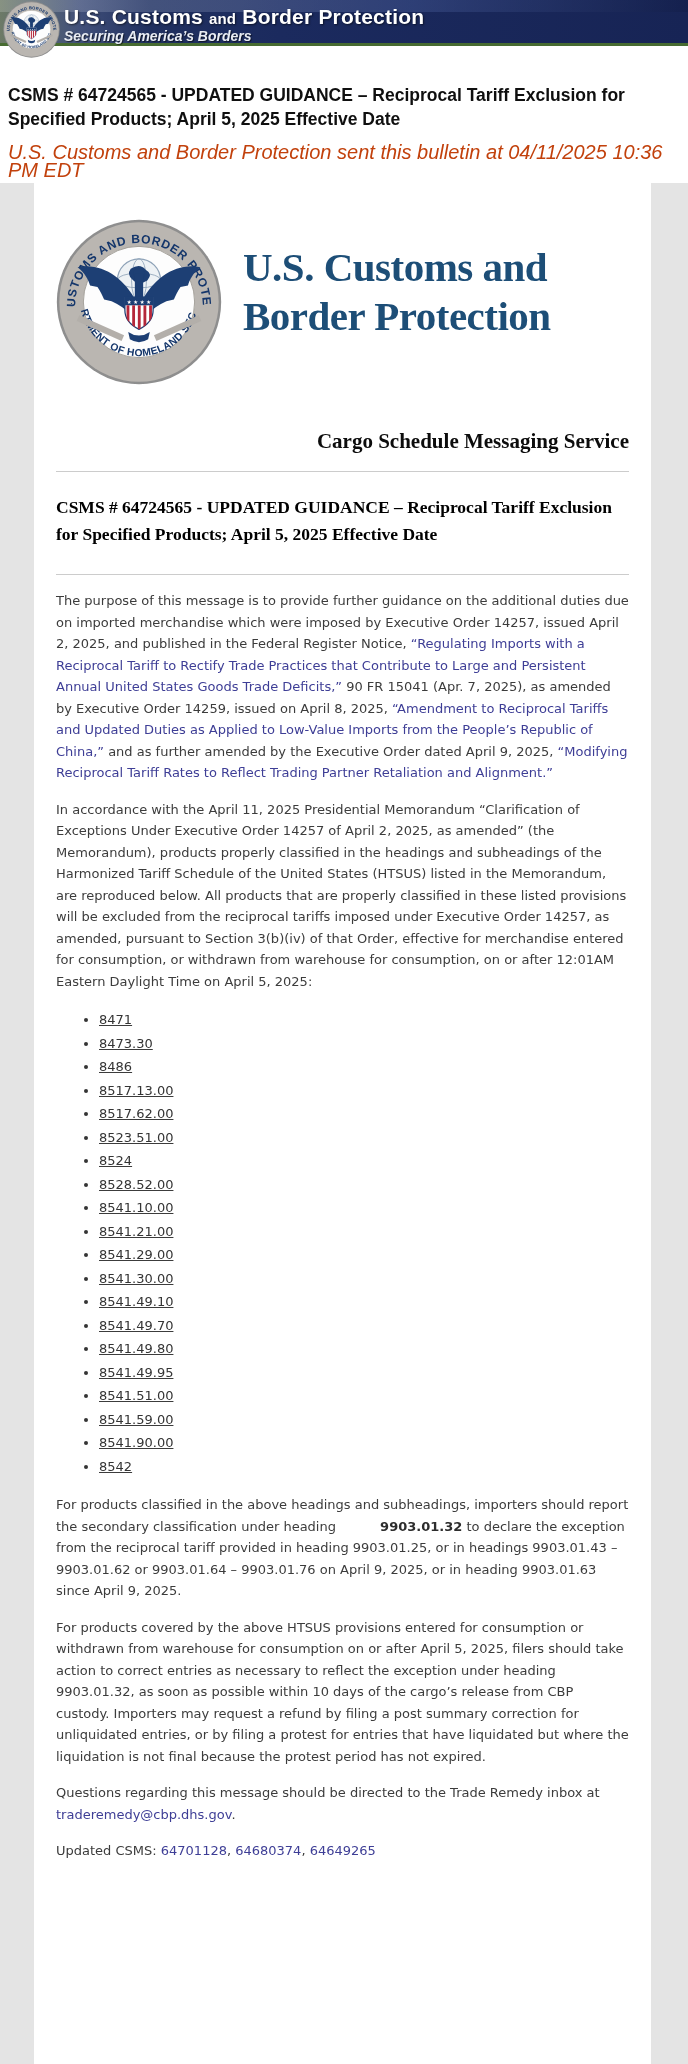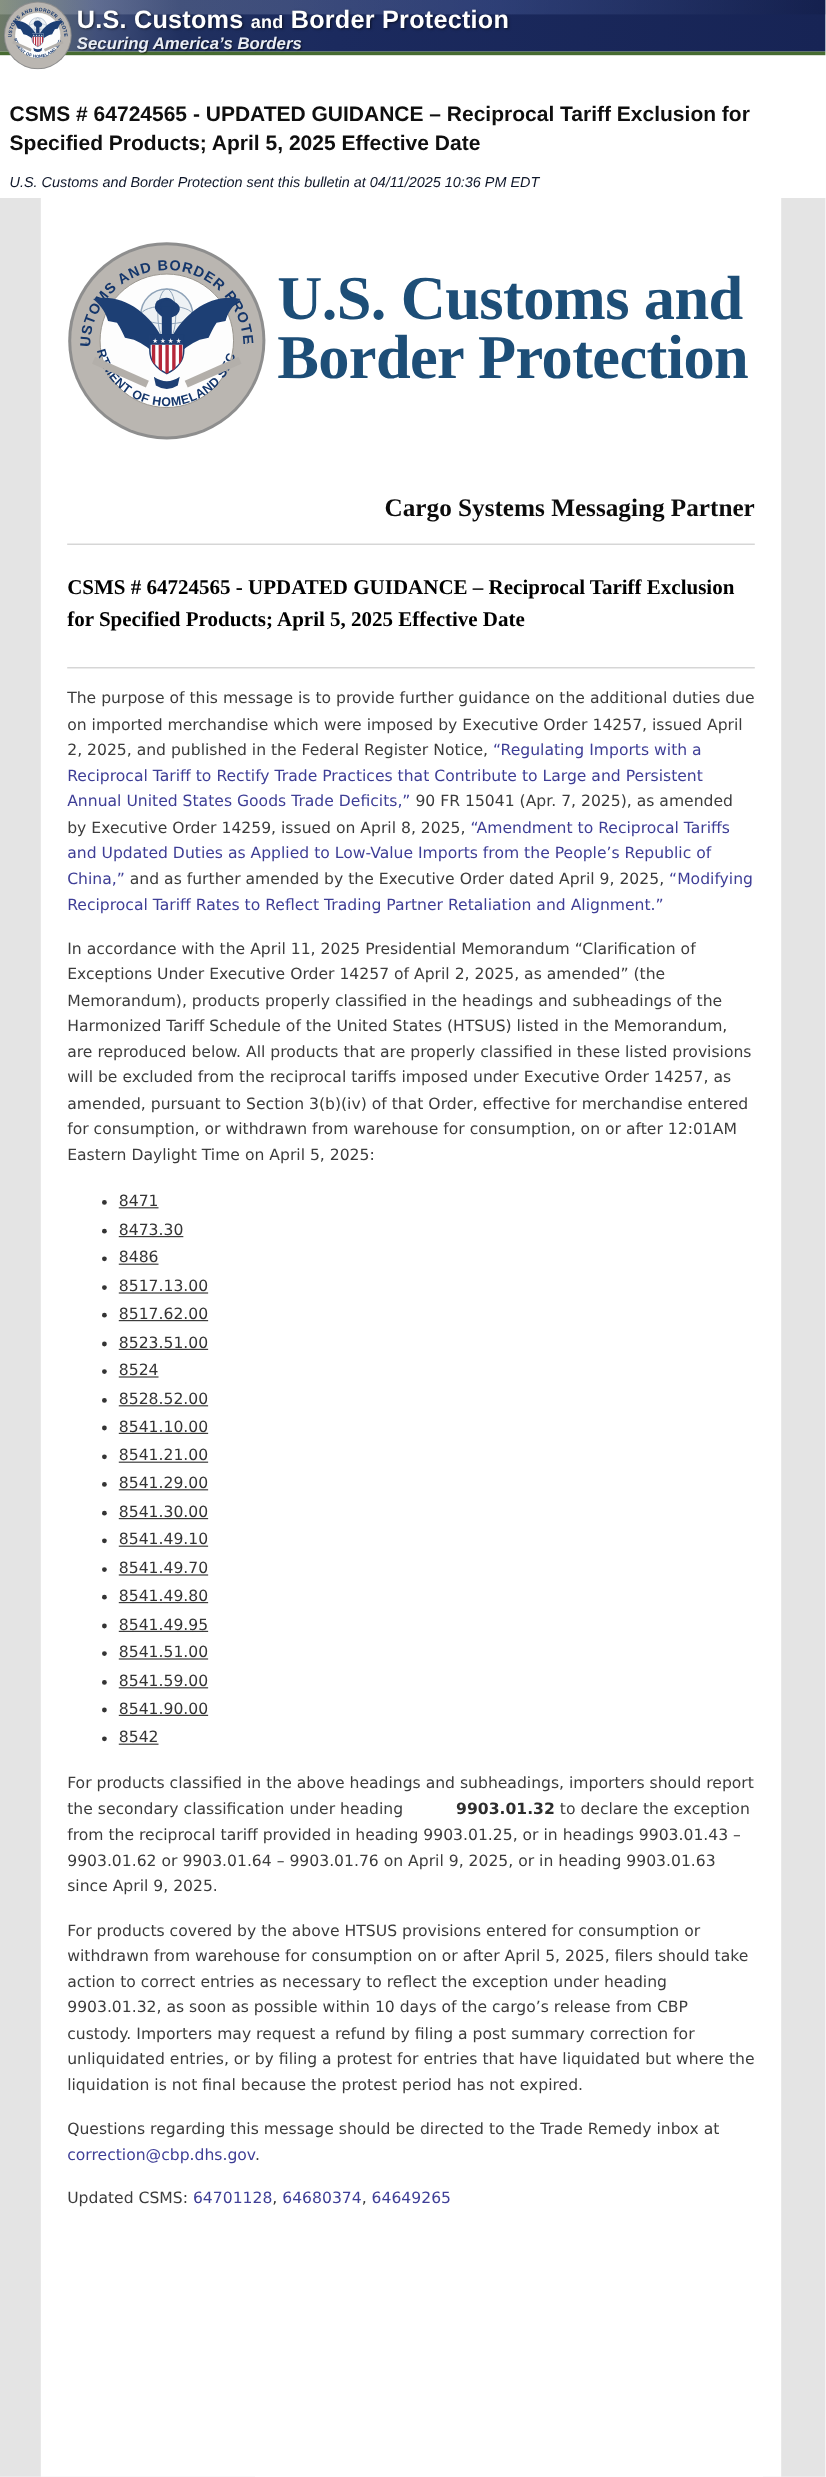--- a/index.html
+++ b/index.html
@@ -21,29 +21,29 @@
   }
   .banner-seal { position: absolute; left: 3px; top: 1px; z-index: 3; }
   .banner-text { position: relative; z-index: 2; margin-left: 64px; padding-top: 5px; }
   .banner-title { font-family: "Liberation Sans", sans-serif; font-weight: bold; font-size: 21px; line-height: 23px; color: #ffffff; letter-spacing: .2px; text-shadow: 1px 1px 2px rgba(0,0,0,.55); }
   .banner-title .and { font-size: 15px; font-weight: 600; }
   .banner-tagline { font-family: "Liberation Sans", sans-serif; font-style: italic; font-weight: bold; font-size: 14px; line-height: 13px; color: #e9edf4; text-shadow: 1px 1px 1px rgba(0,0,0,.6); }
 
   
   .page-head { padding: 37px 12px 4px 8px; }
   .page-title { font-family: "Liberation Sans", sans-serif; font-weight: bold; font-size: 17.5px; line-height: 24px; color: #0f0f0f; max-width: 668px; }
-  .sent-line  { margin-top: 12px; font-family: "Liberation Sans", sans-serif; font-style: italic; font-size: 12px; line-height: 18px; color: #0f172a; }
+  .sent-line  { margin-top: 12px; font-family: "Liberation Sans", sans-serif; font-style: italic; font-size: 20px; line-height: 18px; color: #c2410c; }
 
   
   .outer { background: #e4e4e4; padding: 0 37px 0 34px; }
   .card  { background: #ffffff; min-height: 1901px; padding: 36px 22px 60px 22px; }
 
   .logo-row { display: flex; align-items: flex-start; }
   .seal-big { width: 166px; height: 166px; flex: none; }
-  .wordmark { margin-left: 9px; padding-top: 24px; font-family: "Liberation Serif", serif; font-weight: 600; font-size: 52px; line-height: 49px; color: #1d4e77; letter-spacing: -0.5px; }
+  .wordmark { margin-left: 21px; padding-top: 24px; font-family: "Liberation Serif", serif; font-weight: 600; font-size: 41px; line-height: 49px; color: #1d4e77; letter-spacing: -0.5px; }
 
   .service-title { margin-top: 44px; text-align: right; font-family: "Liberation Serif", serif; font-weight: bold; font-size: 21px; line-height: 25px; color: #0c0c0c; }
   hr.divider { border: none; border-top: 1px solid #cccccc; margin-top: 17px; }
   .bulletin-heading { margin-top: 22px; font-family: "Liberation Serif", serif; font-weight: bold; font-size: 17.5px; line-height: 27px; color: #000000; }
   hr.divider2 { border: none; border-top: 1px solid #cccccc; margin-top: 26px; }
 
   
   .body-text { margin-top: 4px; font-size: 13px; line-height: 21.5px; color: #3c3c3c; }
   .body-text p { margin: 15px 0; }
   .body-text a { color: #3e3e96; text-decoration: none; cursor: pointer; }
@@ -134,21 +134,21 @@
         <svg width="166" height="166" viewBox="0 0 200 200">
             <use href="#sealg"></use>
           </svg>
       </div>
       <div class="wordmark">
         <div>U.S. Customs and</div>
         <div>Border Protection</div>
       </div>
     </div>
 
-    <div class="service-title">Cargo Systems Messaging Partner</div>
+    <div class="service-title">Cargo Schedule Messaging Service</div>
 
     <hr class="divider">
 
     <h2 class="bulletin-heading">CSMS # 64724565 - UPDATED GUIDANCE – Reciprocal Tariff Exclusion for Specified Products; April 5, 2025 Effective Date</h2>
 
     <hr class="divider2">
 
     <div class="body-text">
         <p><span>The purpose of this message is to provide further guidance on the additional duties due on imported merchandise which were imposed by Executive Order 14257, issued April 2, 2025, and published in the Federal Register Notice, </span><a href="#">“Regulating Imports with a Reciprocal Tariff to Rectify Trade Practices that Contribute to Large and Persistent Annual United States Goods Trade Deficits,”</a><span> 90 FR 15041 (Apr. 7, 2025), as amended by Executive Order 14259, issued on April 8, 2025, </span><a href="#">“Amendment to Reciprocal Tariffs and Updated Duties as Applied to Low-Value Imports from the People’s Republic of China,”</a><span> and as further amended by the Executive Order dated April 9, 2025, </span><a href="#">“Modifying Reciprocal Tariff Rates to Reflect Trading Partner Retaliation and Alignment.”</a></p>
         <p><span>In accordance with the April 11, 2025 Presidential Memorandum “Clarification of Exceptions Under Executive Order 14257 of April 2, 2025, as amended” (the Memorandum), products properly classified in the headings and subheadings of the Harmonized Tariff Schedule of the United States (HTSUS) listed in the Memorandum, are reproduced below. All products that are properly classified in these listed provisions will be excluded from the reciprocal tariffs imposed under Executive Order 14257, as amended, pursuant to Section 3(b)(iv) of that Order, effective for merchandise entered for consumption, or withdrawn from warehouse for consumption, on or after 12:01AM Eastern Daylight Time on April 5, 2025:</span></p>
@@ -169,18 +169,18 @@
           <li>8541.49.70</li>
           <li>8541.49.80</li>
           <li>8541.49.95</li>
           <li>8541.51.00</li>
           <li>8541.59.00</li>
           <li>8541.90.00</li>
           <li>8542</li>
         </ul>
         <p><span>For products classified in the above headings and subheadings, importers should report the secondary classification under heading </span><span class="b">9903.01.32</span><span> to declare the exception from the reciprocal tariff provided in heading 9903.01.25, or in headings 9903.01.43 – 9903.01.62 or 9903.01.64 – 9903.01.76 on April 9, 2025, or in heading 9903.01.63 since April 9, 2025.</span></p>
         <p><span>For products covered by the above HTSUS provisions entered for consumption or withdrawn from warehouse for consumption on or after April 5, 2025, filers should take action to correct entries as necessary to reflect the exception under heading 9903.01.32, as soon as possible within 10 days of the cargo’s release from CBP custody. Importers may request a refund by filing a post summary correction for unliquidated entries, or by filing a protest for entries that have liquidated but where the liquidation is not final because the protest period has not expired.</span></p>
-        <p><span>Questions regarding this message should be directed to the Trade Remedy inbox at </span><a href="#">correction@cbp.dhs.gov</a><span>.</span></p>
+        <p><span>Questions regarding this message should be directed to the Trade Remedy inbox at </span><a href="#">traderemedy@cbp.dhs.gov</a><span>.</span></p>
         <p><span>Updated CSMS: </span><a href="#">64701128</a><span>, </span><a href="#">64680374</a><span>, </span><a href="#">64649265</a></p>
       </div>
 
   </div>
 </div>
 
 </body></html>

